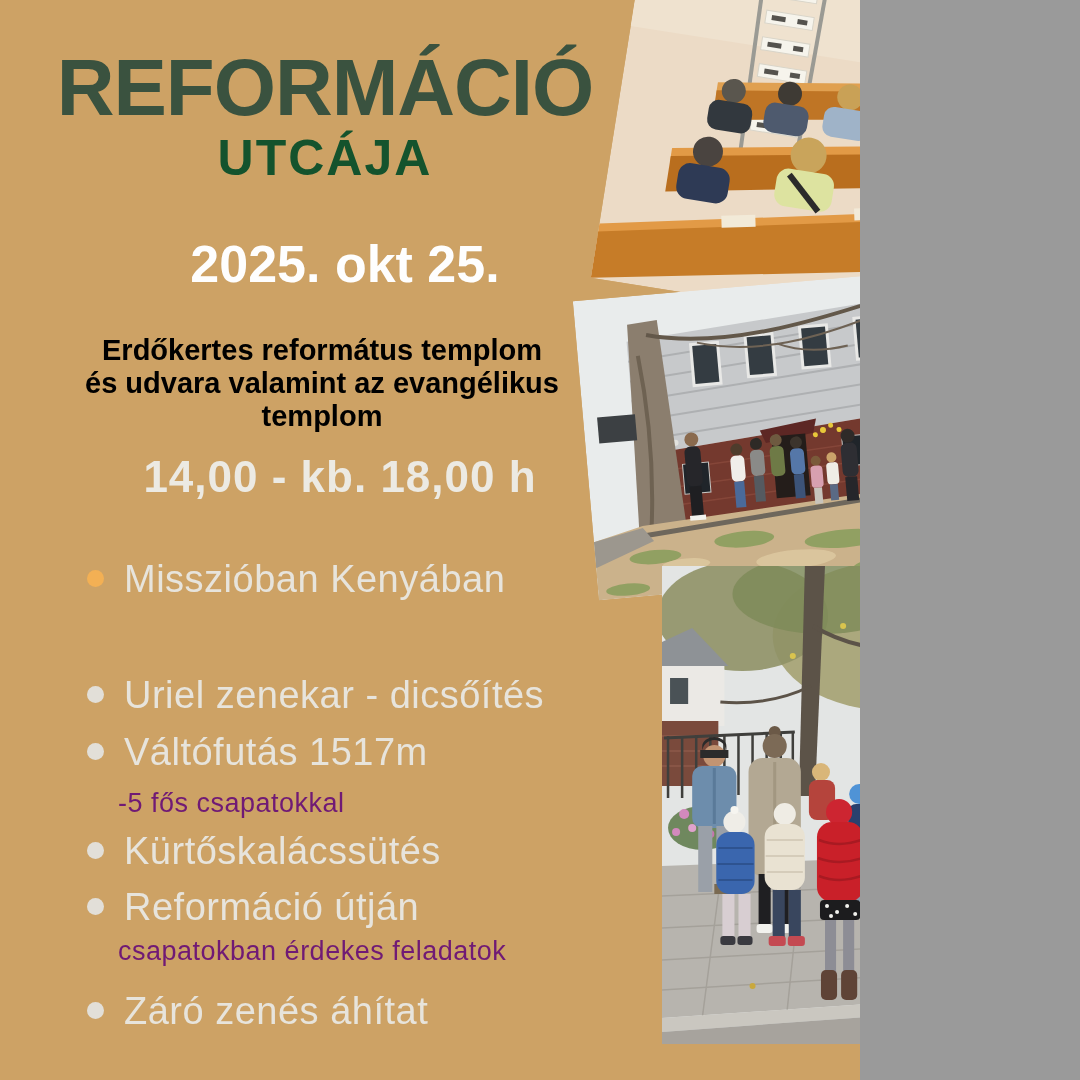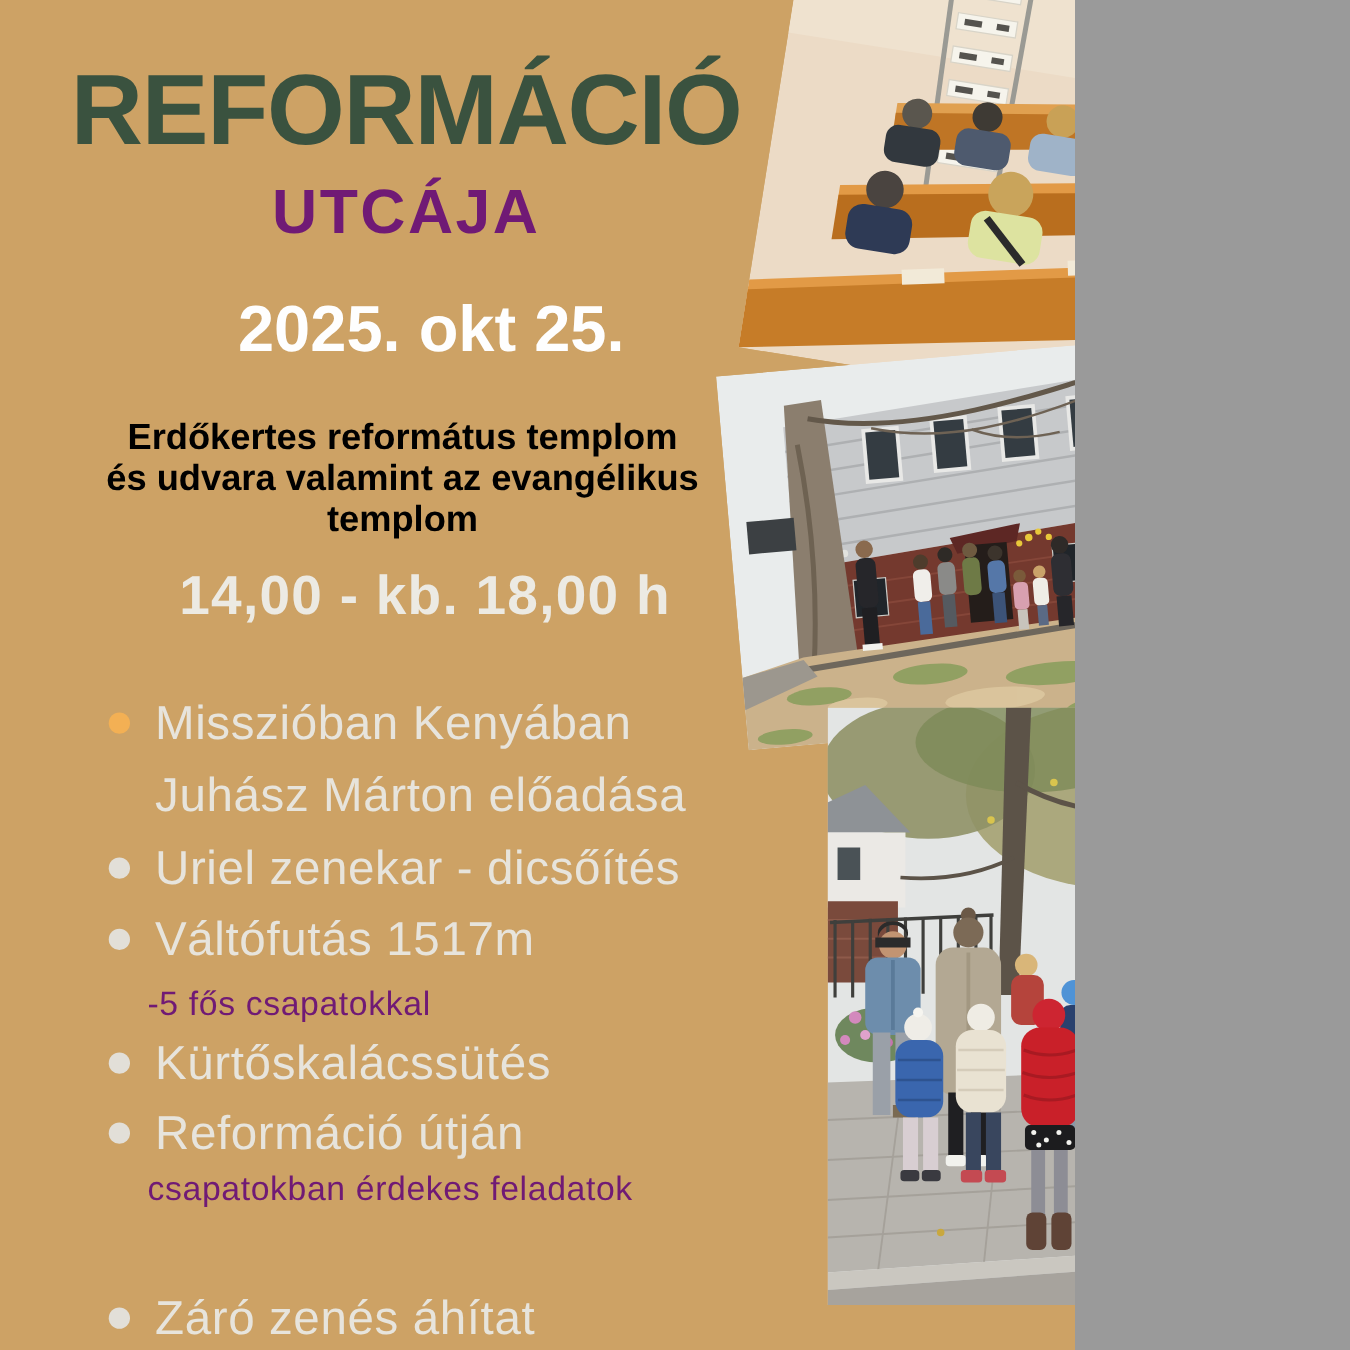--- a/index.html
+++ b/index.html
@@ -12,22 +12,22 @@
   .photo-church{left:618px;top:-68px;width:470px;height:385px;transform:rotate(9deg);z-index:1;}
   .photo-yard{left:585px;top:280px;width:475px;height:300px;transform:rotate(-5deg);z-index:2;}
   .photo-walk{left:662px;top:566px;width:325px;height:478px;z-index:3;}
 
   .txt{position:absolute;z-index:5;}
   .title{
     left:25px;top:48px;width:600px;text-align:center;
     font-size:80px;font-weight:bold;letter-spacing:-1px;color:#3a523f;line-height:1;
   }
   .subtitle{
-    left:25px;top:144px;width:600px;text-align:center;
-    font-size:50px;font-weight:bold;letter-spacing:2px;color:#701a75;line-height:1;
+    left:25px;top:133px;width:600px;text-align:center;
+    font-size:50px;font-weight:bold;letter-spacing:2px;color:#14532d;line-height:1;
   }
   .date{
     left:45px;top:238px;width:600px;text-align:center;
     font-size:52px;font-weight:bold;color:#fefefe;line-height:1;
   }
   .location{
     left:62px;top:334px;width:520px;text-align:center;
     font-size:29px;font-weight:bold;color:#000000;line-height:33px;
   }
   .time{
@@ -488,23 +488,20 @@
     <div>és udvara valamint az evangélikus</div>
     <div>templom</div>
   </div>
   <div class="txt time">14,00 - kb. 18,00 h</div>
 
   <div class="program">
     <div class="li" style="top:558px">
       <span class="dot accent"></span>
       <span>Misszióban Kenyában</span>
     </div>
-    <div class="li" style="top:616px">
-      <span>Juhász Márton előadása</span>
-    </div>
     <div class="li" style="top:674px">
       <span class="dot"></span>
       <span>Uriel zenekar - dicsőítés</span>
     </div>
     <div class="li" style="top:731px">
       <span class="dot"></span>
       <span>Váltófutás 1517m</span>
     </div>
     <div class="li sub" style="top:788px">
       <span>-5 fős csapatokkal</span>
@@ -513,19 +510,19 @@
       <span class="dot"></span>
       <span>Kürtőskalácssütés</span>
     </div>
     <div class="li" style="top:886px">
       <span class="dot"></span>
       <span>Reformáció útján</span>
     </div>
     <div class="li sub" style="top:936px">
       <span>csapatokban érdekes feladatok</span>
     </div>
-    <div class="li" style="top:1034px">
+    <div class="li" style="top:990px">
       <span class="dot"></span>
       <span>Záró zenés áhítat</span>
     </div>
   </div>
 
 </div>
 
 </body></html>

